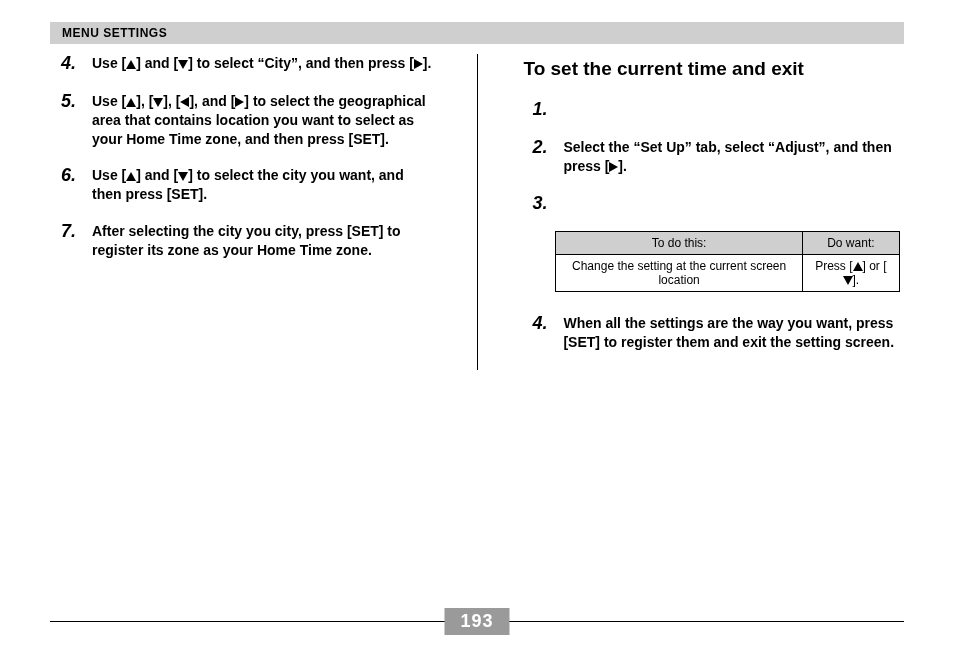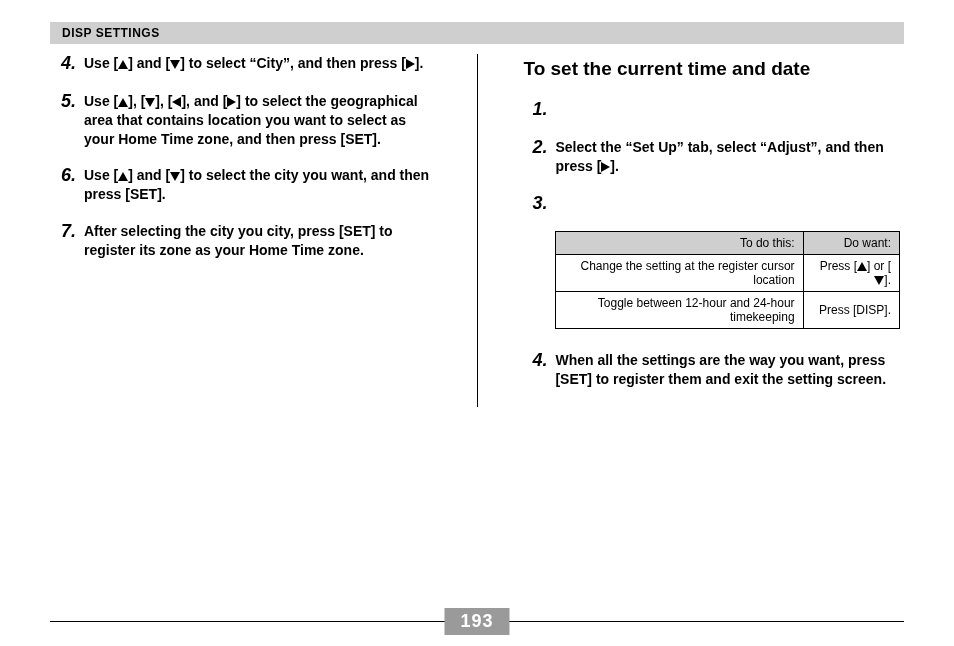--- a/index.html
+++ b/index.html
@@ -54,20 +54,21 @@
     width: 26px;
     flex: 0 0 26px;
     text-align: right;
     margin-right: 8px;
     line-height: 1.1;
   }
   .step-body {
     font-size: 14px;
     font-weight: bold;
     line-height: 1.35;
+    margin-left: 8px;
   }
   .right-title {
     font-size: 19px;
     font-weight: bold;
     margin: 4px 0 20px 2px;
   }
   .tri {
     display: inline-block;
     width: 0; height: 0;
     vertical-align: -1px;
@@ -79,21 +80,21 @@
 
   table.tbl {
     border-collapse: collapse;
     margin: 4px 0 22px 34px;
     width: calc(100% - 38px);
     font-size: 12px;
   }
   table.tbl th, table.tbl td {
     border: 1px solid #000;
     padding: 4px 8px;
-    text-align: right;
+    text-align: center;
     font-weight: normal;
   }
   table.tbl th {
     background: #cfcfcf;
   }
 
   .page-footer {
     position: absolute;
     left: 50px;
     right: 50px;
@@ -113,21 +114,21 @@
     font-weight: bold;
     padding: 3px 16px;
     letter-spacing: 1px;
   }
 </style>
 </head>
 <body>
 
 <div class="page">
 
-  <div class="header-bar">DISP SETTINGS</div>
+  <div class="header-bar">MENU SETTINGS</div>
 
   <div class="columns">
 
     <div class="col" id="left-col">
         <div class="step">
           <div class="step-num">4.</div>
           <div class="step-body">Use [<span class="tri up"></span>] and [<span class="tri down"></span>] to select “City”, and then press [<span class="tri right"></span>].</div>
         </div>
         <div class="step">
           <div class="step-num">5.</div>
@@ -139,21 +140,21 @@
         </div>
         <div class="step">
           <div class="step-num">7.</div>
           <div class="step-body">After selecting the city you city, press [SET] to register its zone as your Home Time zone.</div>
         </div>
       </div>
 
     <div class="divider"></div>
 
     <div class="col">
-      <div class="right-title">To set the current time and date</div>
+      <div class="right-title">To set the current time and exit</div>
       <div id="right-steps-top">
           <div class="step">
             <div class="step-num">1.</div>
           </div>
           <div class="step">
             <div class="step-num">2.</div>
             <div class="step-body">Select the “Set Up” tab, select “Adjust”, and then press [<span class="tri right"></span>].</div>
           </div>
           <div class="step">
             <div class="step-num">3.</div>
@@ -161,26 +162,22 @@
         </div>
       <table class="tbl">
         <thead>
             <tr id="tbl-head">
               <th>To do this:</th>
               <th>Do want:</th>
             </tr>
           </thead>
         <tbody id="tbl-body">
             <tr>
-              <td>Change the setting at the register cursor location</td>
+              <td>Change the setting at the current screen location</td>
               <td>Press [<span class="tri up"></span>] or [<span class="tri down"></span>].</td>
-            </tr>
-            <tr>
-              <td>Toggle between 12-hour and 24-hour timekeeping</td>
-              <td>Press [DISP].</td>
             </tr>
           </tbody>
       </table>
       <div id="right-steps-bottom">
           <div class="step">
             <div class="step-num">4.</div>
             <div class="step-body">When all the settings are the way you want, press [SET] to register them and exit the setting screen.</div>
           </div>
         </div>
     </div>

